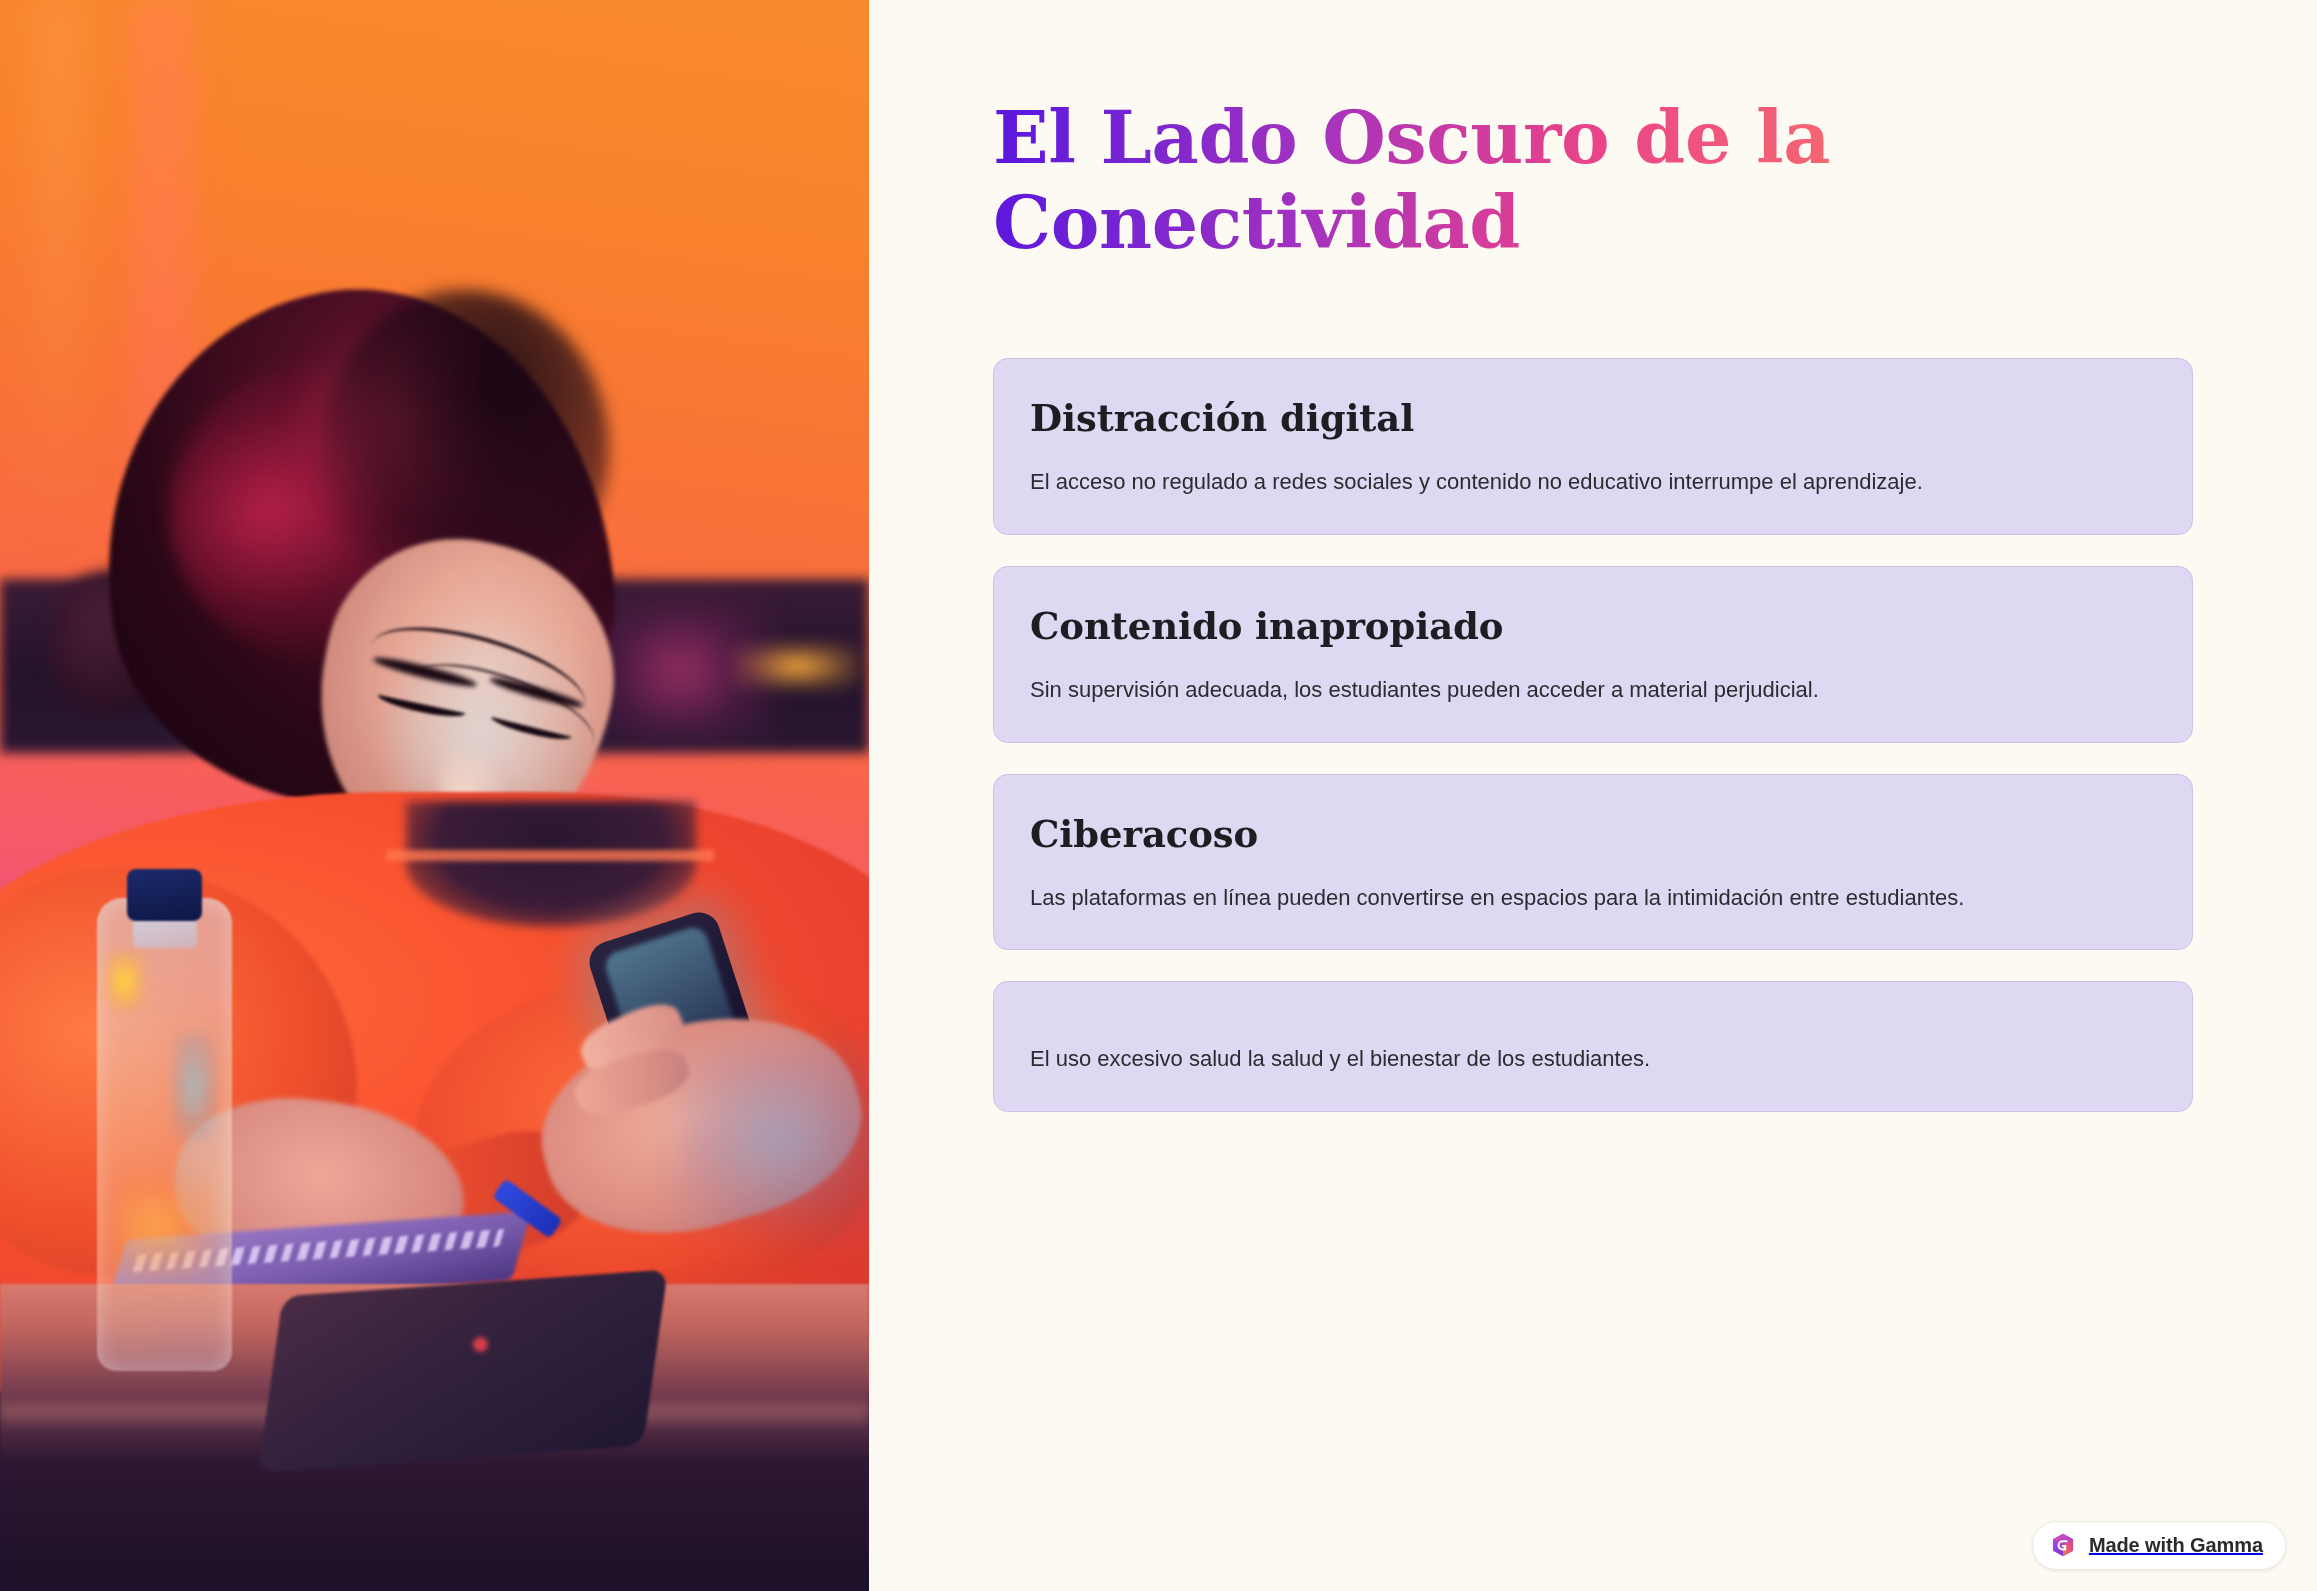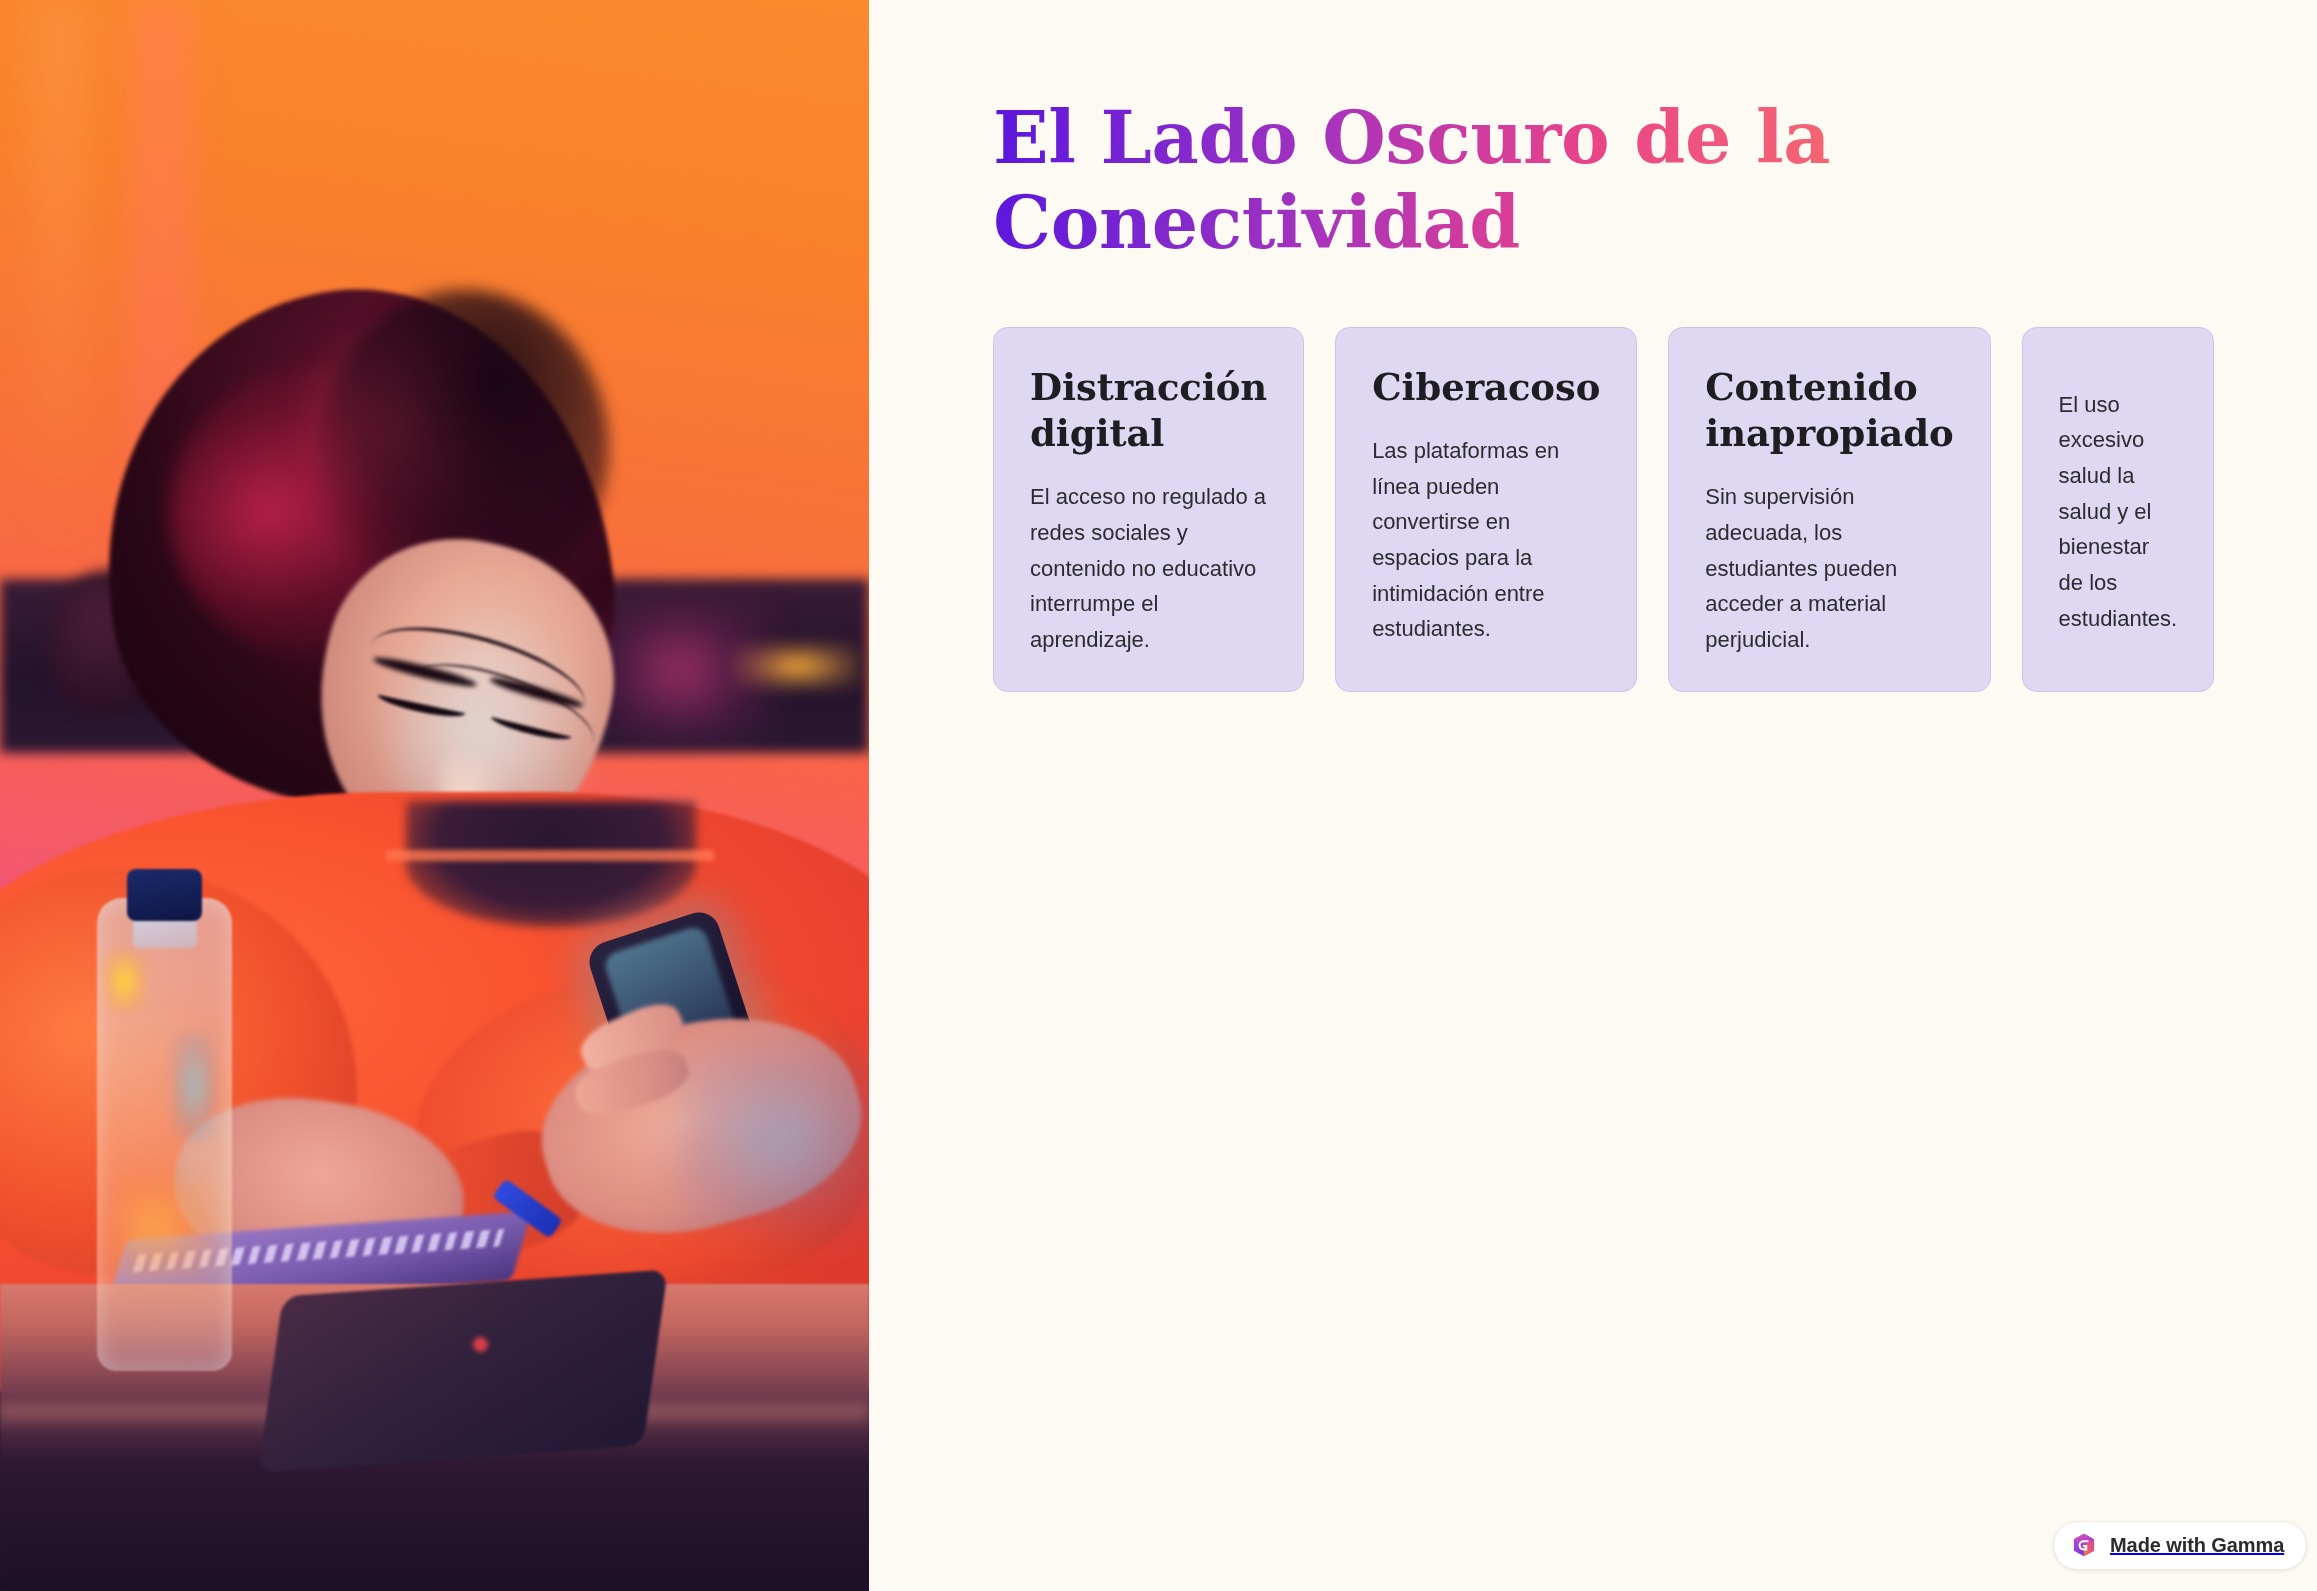--- a/index.html
+++ b/index.html
@@ -332,23 +332,23 @@
       #F66C6C 88%,
       #F8766A 100%);
     -webkit-background-clip:text;
     background-clip:text;
     -webkit-text-fill-color:transparent;
     color:transparent;
     max-width:994px;
   }
 
   .card-list {
-    margin-top:61px;
+    margin-top:92px;
     display:flex;
-    flex-direction:row;
+    flex-direction:column;
     gap:31px;
   }
 
   .info-card {
     background:#DFD8F3;
     border:1.4px solid #CCC2E8;
     border-radius:14.5px;
     padding:36px 36px 34px 36px;
   }
   .card-title {
@@ -461,27 +461,27 @@
     <h1 class="deck-title">El Lado Oscuro de la Conectividad</h1>
 
     <div class="card-list">
 
       <div class="info-card">
         <div class="card-title">Distracción digital</div>
         <div class="card-body">El acceso no regulado a redes sociales y contenido no educativo interrumpe el aprendizaje.</div>
       </div>
 
       <div class="info-card">
+        <div class="card-title">Contenido inapropiado</div>
+        <div class="card-body">Sin supervisión adecuada, los estudiantes pueden acceder a material perjudicial.</div>
+      </div>
+
+      <div class="info-card">
         <div class="card-title">Ciberacoso</div>
         <div class="card-body">Las plataformas en línea pueden convertirse en espacios para la intimidación entre estudiantes.</div>
-      </div>
-
-      <div class="info-card">
-        <div class="card-title">Contenido inapropiado</div>
-        <div class="card-body">Sin supervisión adecuada, los estudiantes pueden acceder a material perjudicial.</div>
       </div>
 
       <div class="info-card">
         <div class="card-body">El uso excesivo salud la salud y el bienestar de los estudiantes.</div>
       </div>
 
     </div>
 
     <a class="gamma-badge" href="#">
       <span>

